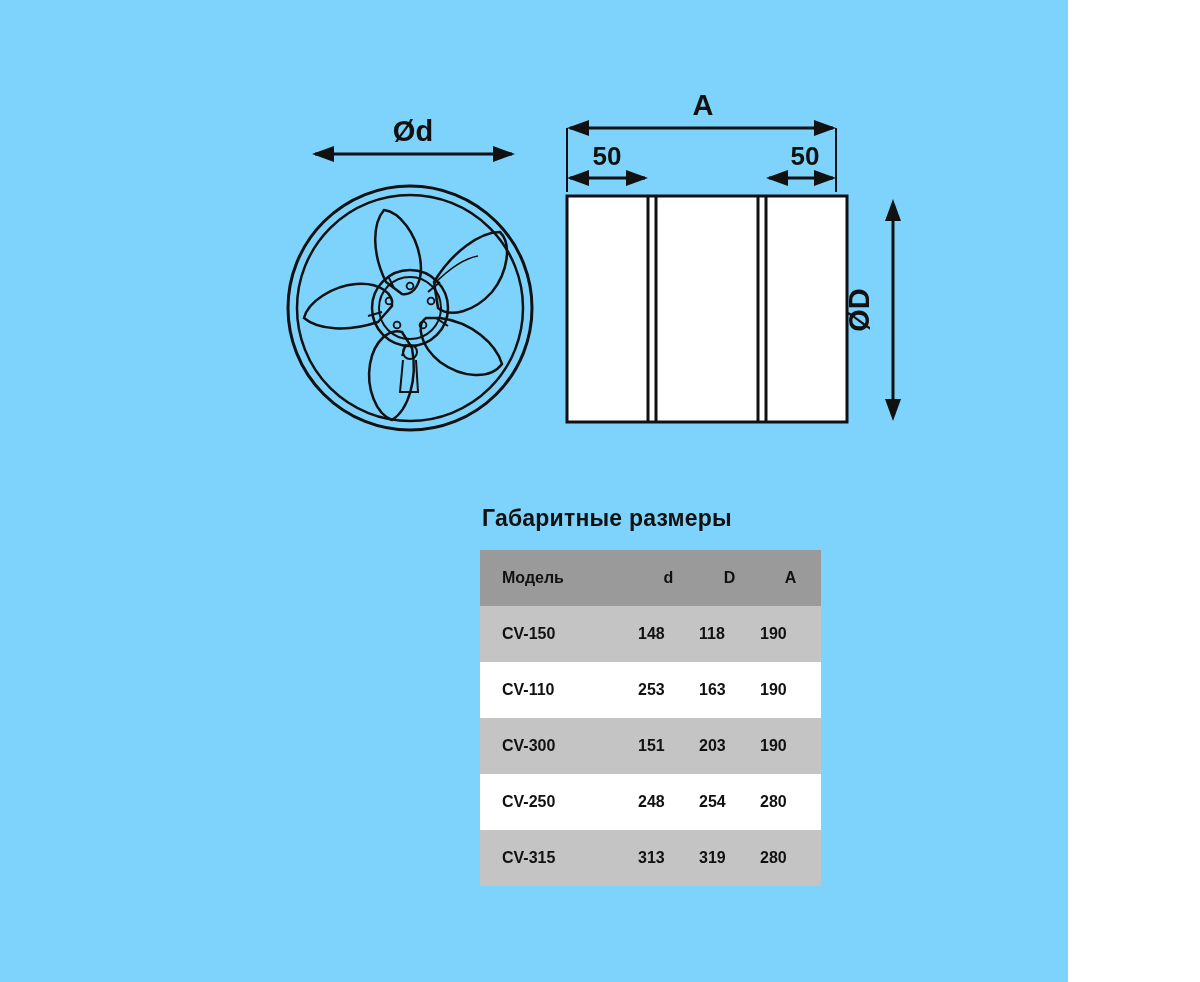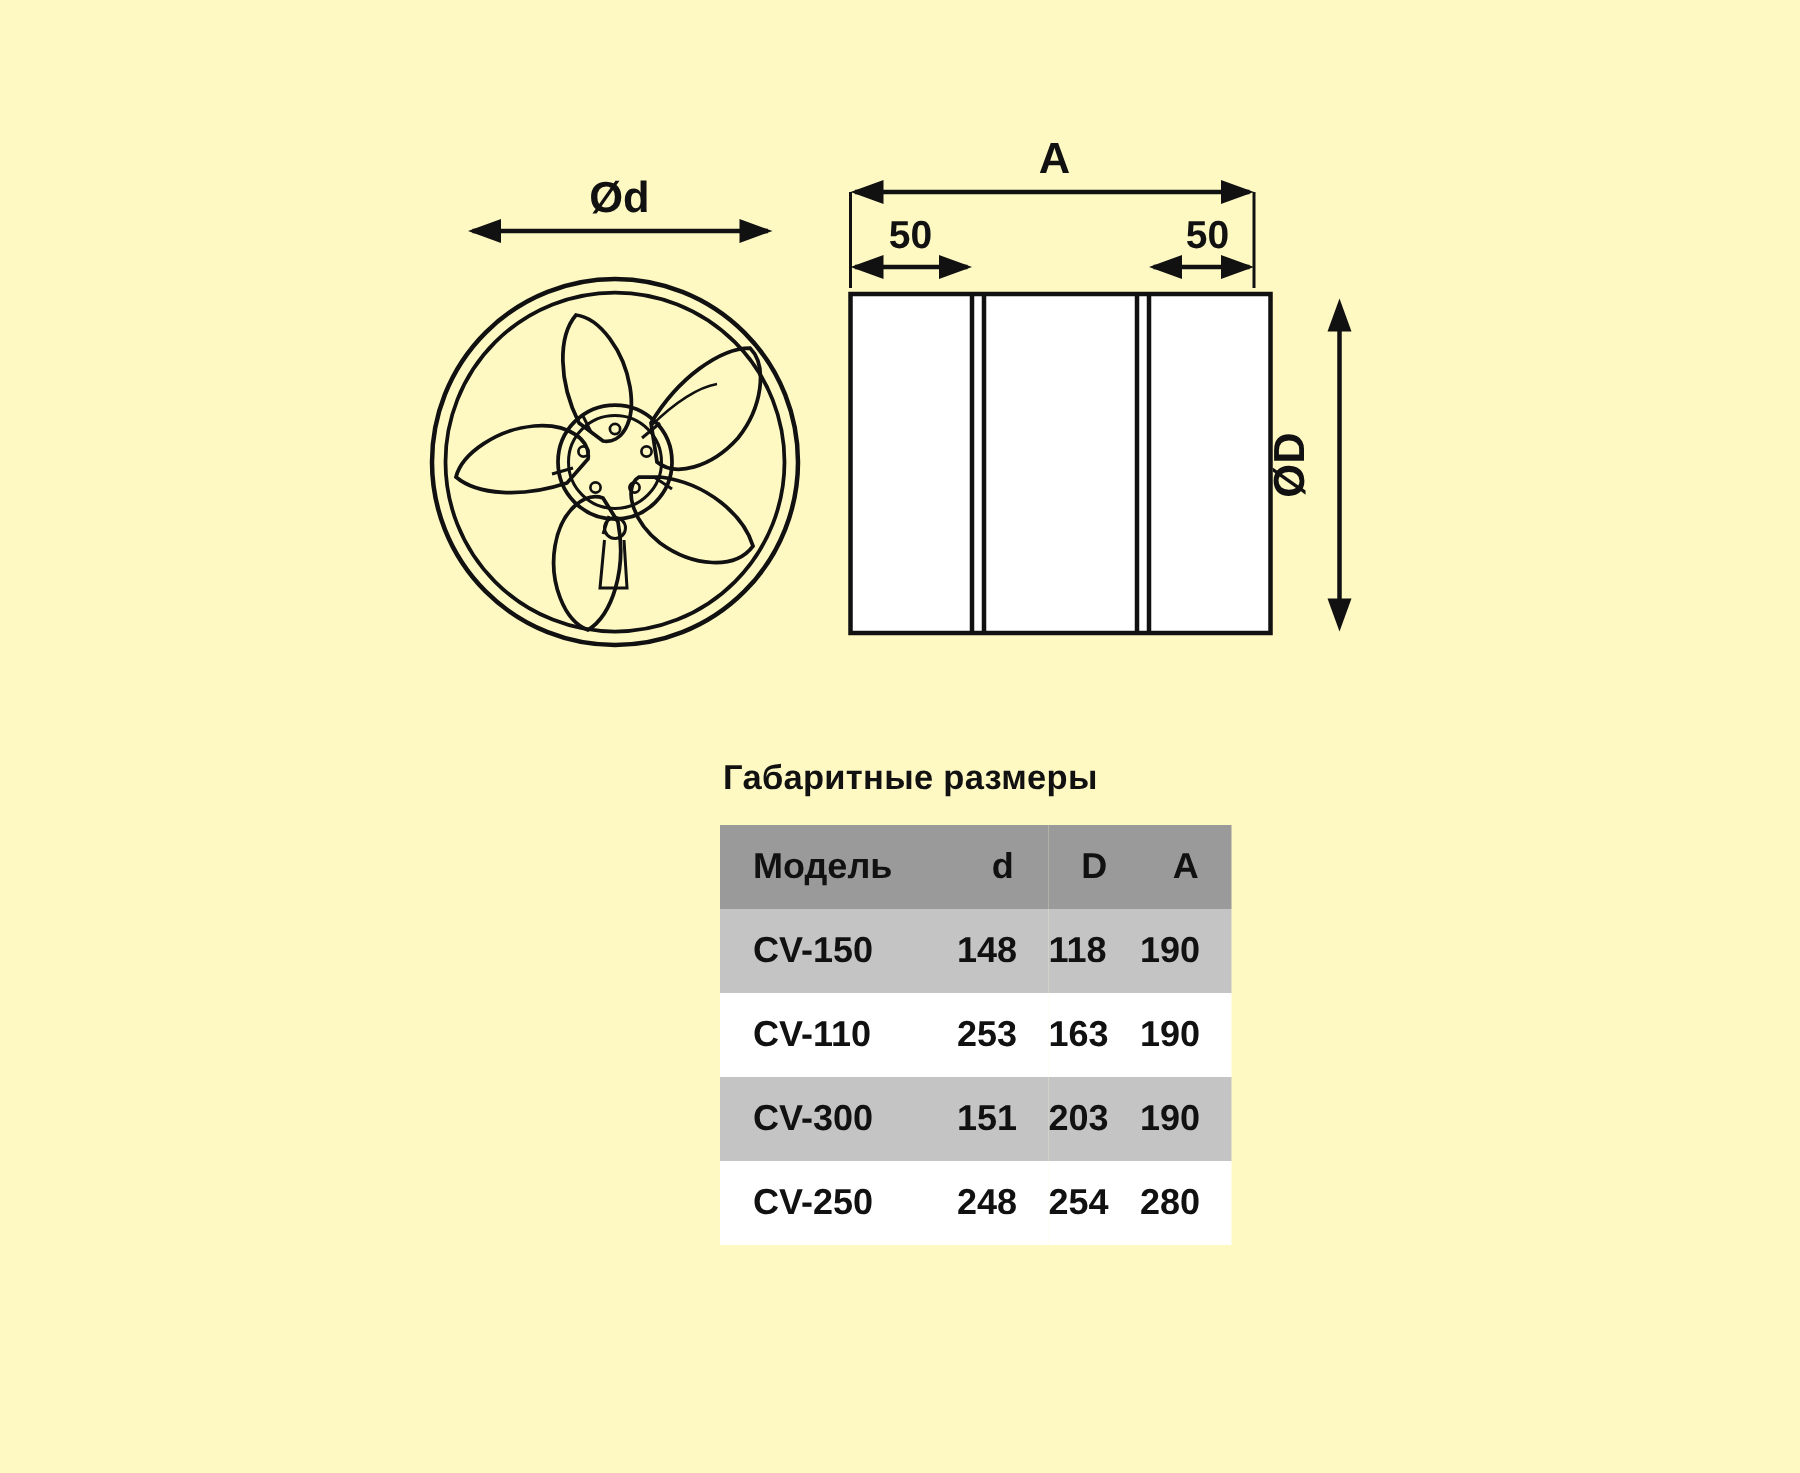--- a/index.html
+++ b/index.html
@@ -6,23 +6,23 @@
     margin: 0;
     padding: 0;
     background: #ffffff;
   }
   body {
     font-family: "Liberation Sans", sans-serif;
     color: #111111;
   }
   #page {
     position: relative;
-    width: 1200px;
+    width: 1068px;
     height: 982px;
-    background: #fef9c3;
+    background: #7dd3fc;
     overflow: hidden;
   }
 
   
   #drawing {
     position: absolute;
     left: 0;
     top: 0;
     width: 1200px;
     height: 470px;
@@ -53,21 +53,21 @@
   }
   table.dims {
     border-collapse: collapse;
     width: 320px;
     table-layout: fixed;
   }
   table.dims th,
   table.dims td {
     height: 56px;
     padding: 0;
-    font-size: 24px;
+    font-size: 16px;
     color: #111111;
   }
   table.dims thead th {
     background: #9a9a9a;
     font-weight: 700;
     color: #111111;
   }
   table.dims thead th.model-col {
     text-align: left;
     padding-left: 22px;
@@ -215,17 +215,23 @@
           <td class="num-cell">151</td>
           <td class="num-cell">203</td>
           <td class="num-cell">190</td>
         </tr>
         <tr class="even">
           <td class="model-cell">CV-250</td>
           <td class="num-cell">248</td>
           <td class="num-cell">254</td>
           <td class="num-cell">280</td>
         </tr>
+        <tr class="odd">
+          <td class="model-cell">CV-315</td>
+          <td class="num-cell">313</td>
+          <td class="num-cell">319</td>
+          <td class="num-cell">280</td>
+        </tr>
       </tbody>
     </table>
   </div>
 
 </div>
 
 </body></html>

